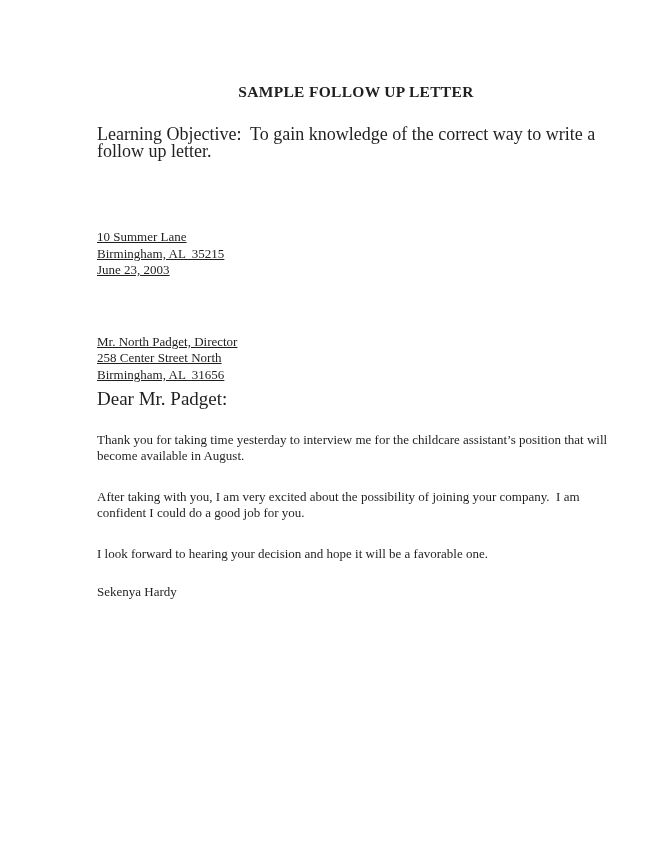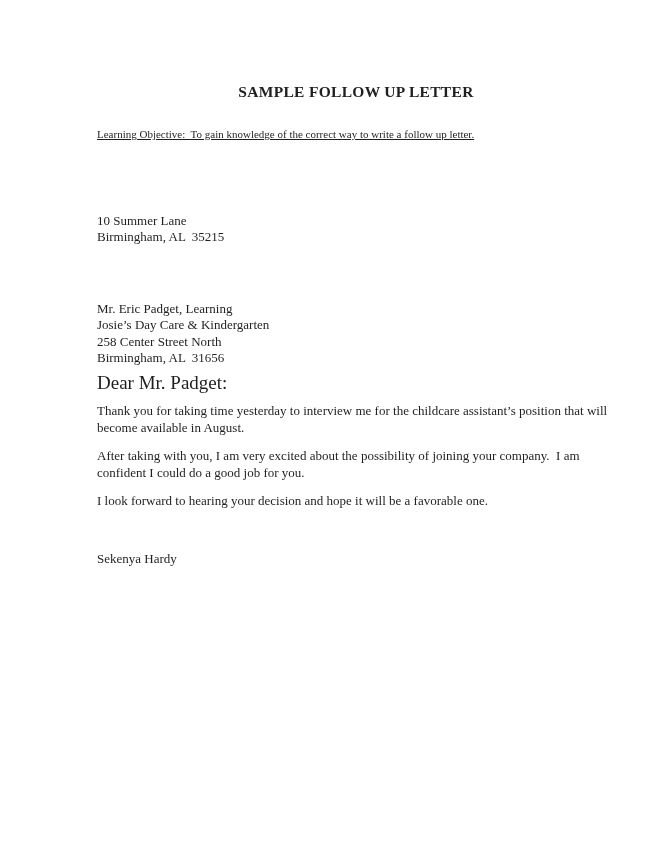--- a/index.html
+++ b/index.html
@@ -26,76 +26,76 @@
     margin: 0;
     font-size: 15.5px;
     font-weight: bold;
     line-height: 17px;
     text-align: center;
     letter-spacing: 0.3px;
     white-space: pre-wrap;
   }
   .objective {
     margin: 26px 0 0 0;
-    font-size: 11px;
+    font-size: 18px;
     line-height: 16.5px;
     white-space: pre-wrap;
-    text-decoration: underline;
   }
   .addr-block {
     font-size: 13px;
     line-height: 16.5px;
   }
   .sender-block   { margin-top: 70px; }
   .recipient-block{ margin-top: 55px; }
   .addr-line {
     white-space: pre-wrap;
+    text-decoration: underline;
   }
   .salutation {
     margin: 8px 0 0 0;
     font-size: 19px;
     line-height: 16.5px;
     white-space: pre-wrap;
   }
   .body-para {
-    margin: 12px 0 0 0;
+    margin: 24px 0 0 0;
     font-size: 13px;
     line-height: 16.5px;
     white-space: pre-wrap;
   }
   .closing {
     margin: 12px 0 0 0;
     font-size: 13px;
     line-height: 16.5px;
     white-space: pre-wrap;
   }
   .signature {
-    margin: 41px 0 0 0;
+    margin: 22px 0 0 0;
     font-size: 13px;
     line-height: 16.5px;
     white-space: pre-wrap;
   }
 </style>
 </head>
 <body>
 
 <div class="page">
 
   <h1 class="doc-title">SAMPLE FOLLOW UP LETTER</h1>
 
   <p class="objective">Learning Objective:  To gain knowledge of the correct way to write a follow up letter.</p>
 
   <div class="addr-block sender-block">
     <div class="addr-line">10 Summer Lane</div>
     <div class="addr-line">Birmingham, AL  35215</div>
+    <div class="addr-line">June 23, 2003</div>
   </div>
 
   <div class="addr-block recipient-block">
-    <div class="addr-line">Mr. Eric Padget, Learning</div>
-    <div class="addr-line">Josie’s Day Care &amp; Kindergarten</div>
+    <div class="addr-line">Mr. North Padget, Director</div>
     <div class="addr-line">258 Center Street North</div>
     <div class="addr-line">Birmingham, AL  31656</div>
   </div>
 
   <p class="salutation">Dear Mr. Padget:</p>
 
   <p class="body-para">Thank you for taking time yesterday to interview me for the childcare assistant’s position that will become available in August.</p>
 
   <p class="body-para">After taking with you, I am very excited about the possibility of joining your company.  I am confident I could do a good job for you.</p>
 

